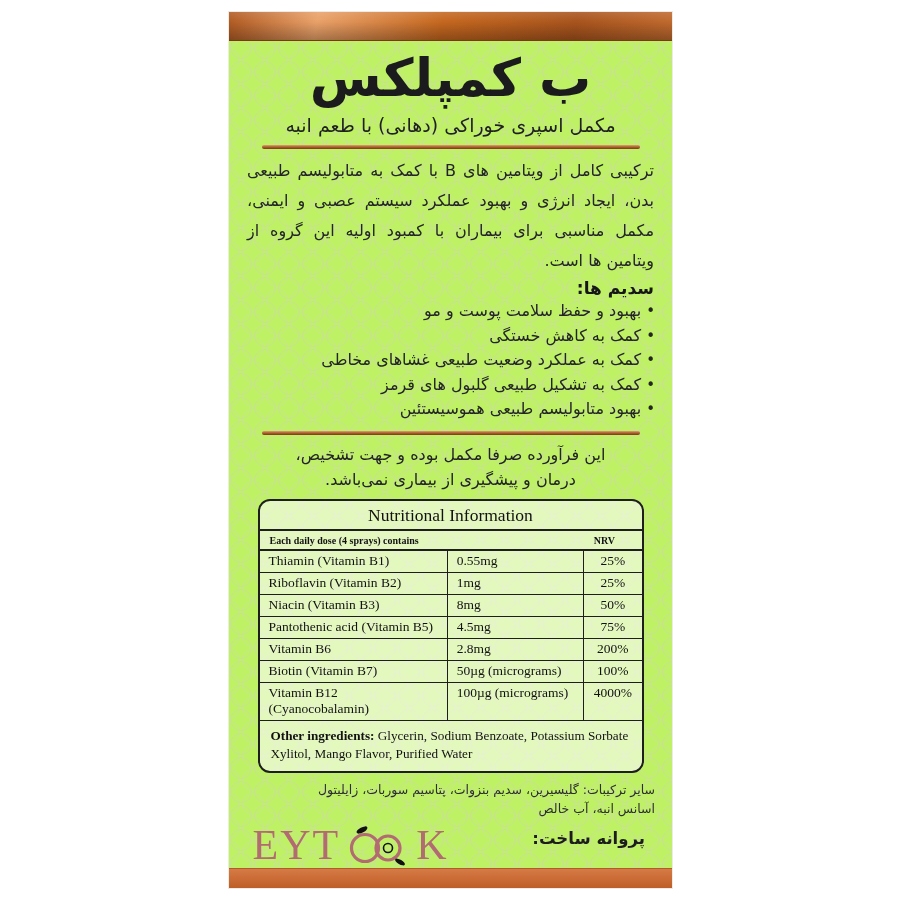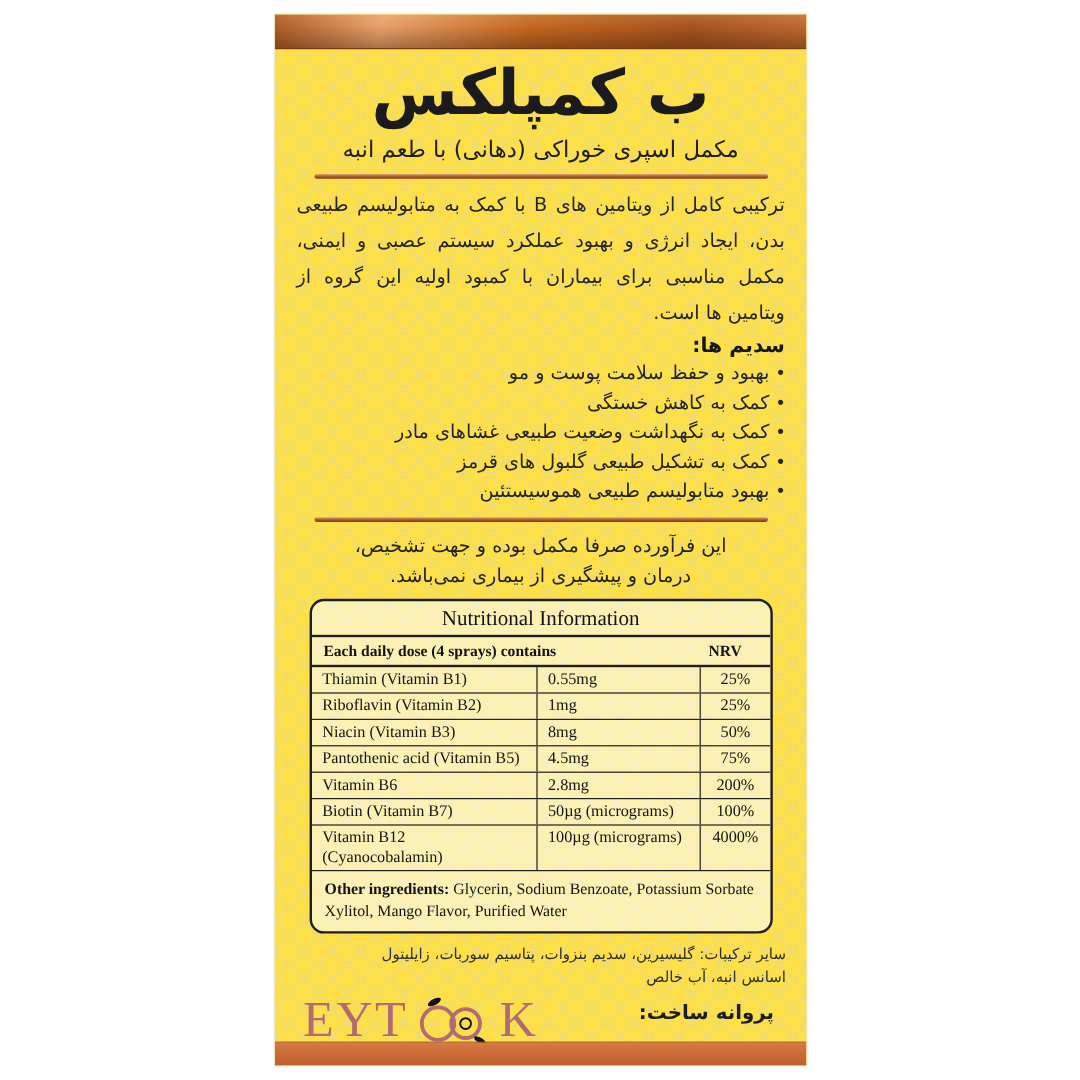--- a/index.html
+++ b/index.html
@@ -2,21 +2,21 @@
 <html lang="fa"><head>
 <meta charset="utf-8">
 <style>
   html,body{margin:0;padding:0;}
   body{
     width:900px;height:900px;background:#ffffff;position:relative;
     font-family:"DejaVu Sans", sans-serif;color:#232323;overflow:hidden;
   }
   .label{
     position:absolute;left:229px;top:12px;width:443px;height:876px;
-    background:#fde047;box-shadow:0 0 0 1px #edebe6;overflow:hidden;
+    background:#bef264;box-shadow:0 0 0 1px #edebe6;overflow:hidden;
   }
   .pattern-svg{position:absolute;left:0;top:0;width:100%;height:100%;pointer-events:none;}
   .topbar{
     position:absolute;top:0;left:0;right:0;height:28px;
     background:
       linear-gradient(180deg, rgba(255,255,255,0.12) 0%, rgba(0,0,0,0) 35%, rgba(0,0,0,0.28) 100%),
       linear-gradient(100deg,#b05a22 0%, #e9a169 20%, #c4671f 48%, #a8541d 78%, #c06a2e 100%);
     border-bottom:1px solid #7c3a10;
   }
   .bottombar{
@@ -52,21 +52,21 @@
     direction:ltr;width:382px;margin:0 auto;background:rgba(252,251,249,0.6);
     border:2px solid #1e1e1e;border-radius:12px;overflow:hidden;
     font-family:"Liberation Serif", serif;color:#121212;
   }
   .nt-title{
     text-align:center;font-weight:normal;font-size:17.5px;padding:4px 0 3px;
     border-bottom:2px solid #1e1e1e;
   }
   .nt-dose{
     display:flex;justify-content:space-between;align-items:center;
-    font-weight:bold;font-size:13px;padding:4px 10px 3px 10px;
+    font-weight:bold;font-size:10px;padding:4px 10px 3px 10px;
     border-bottom:2px solid #1e1e1e;
   }
   .nt-dose .nrv-head{width:15%;text-align:center;}
   .nt-row{
     display:grid;grid-template-columns:49% 36% 15%;
     border-bottom:1.5px solid #1e1e1e;font-size:13.5px;
   }
   .nt-row>span{padding:2.5px 9px;}
   .nt-row>span:nth-child(2){border-left:1.5px solid #1e1e1e;border-right:1.5px solid #1e1e1e;}
   .nt-row>span:nth-child(3){text-align:center;padding:2.5px 2px;}
@@ -111,21 +111,21 @@
     <div class="subtitle">مکمل اسپری خوراکی (دهانی) با طعم انبه</div>
 
     <div class="divider"></div>
 
     <p class="usage-body" style="margin-top:0;margin-bottom:2px;">ترکیبی کامل از ویتامین های B با کمک به متابولیسم طبیعی بدن، ایجاد انرژی و بهبود عملکرد سیستم عصبی و ایمنی، مکمل مناسبی برای بیماران با کمبود اولیه این گروه از ویتامین ها است.</p>
 
     <div class="sec-heading">سدیم ها:</div>
     <ul class="features">
       <li><span class="bullet">•</span><span>بهبود و حفظ سلامت پوست و مو</span></li>
       <li><span class="bullet">•</span><span>کمک به کاهش خستگی</span></li>
-      <li><span class="bullet">•</span><span>کمک به نگهداشت وضعیت طبیعی غشاهای مادر</span></li>
+      <li><span class="bullet">•</span><span>کمک به عملکرد وضعیت طبیعی غشاهای مخاطی</span></li>
       <li><span class="bullet">•</span><span>کمک به تشکیل طبیعی گلبول های قرمز</span></li>
       <li><span class="bullet">•</span><span>بهبود متابولیسم طبیعی هموسیستئین</span></li>
     </ul>
 
     <div class="divider"></div>
 
     <p class="disclaimer">این فرآورده صرفا مکمل بوده و جهت تشخیص، درمان و پیشگیری از بیماری نمی‌باشد.</p>
 
     <div class="ntable">
       <div class="nt-title">Nutritional Information</div>

